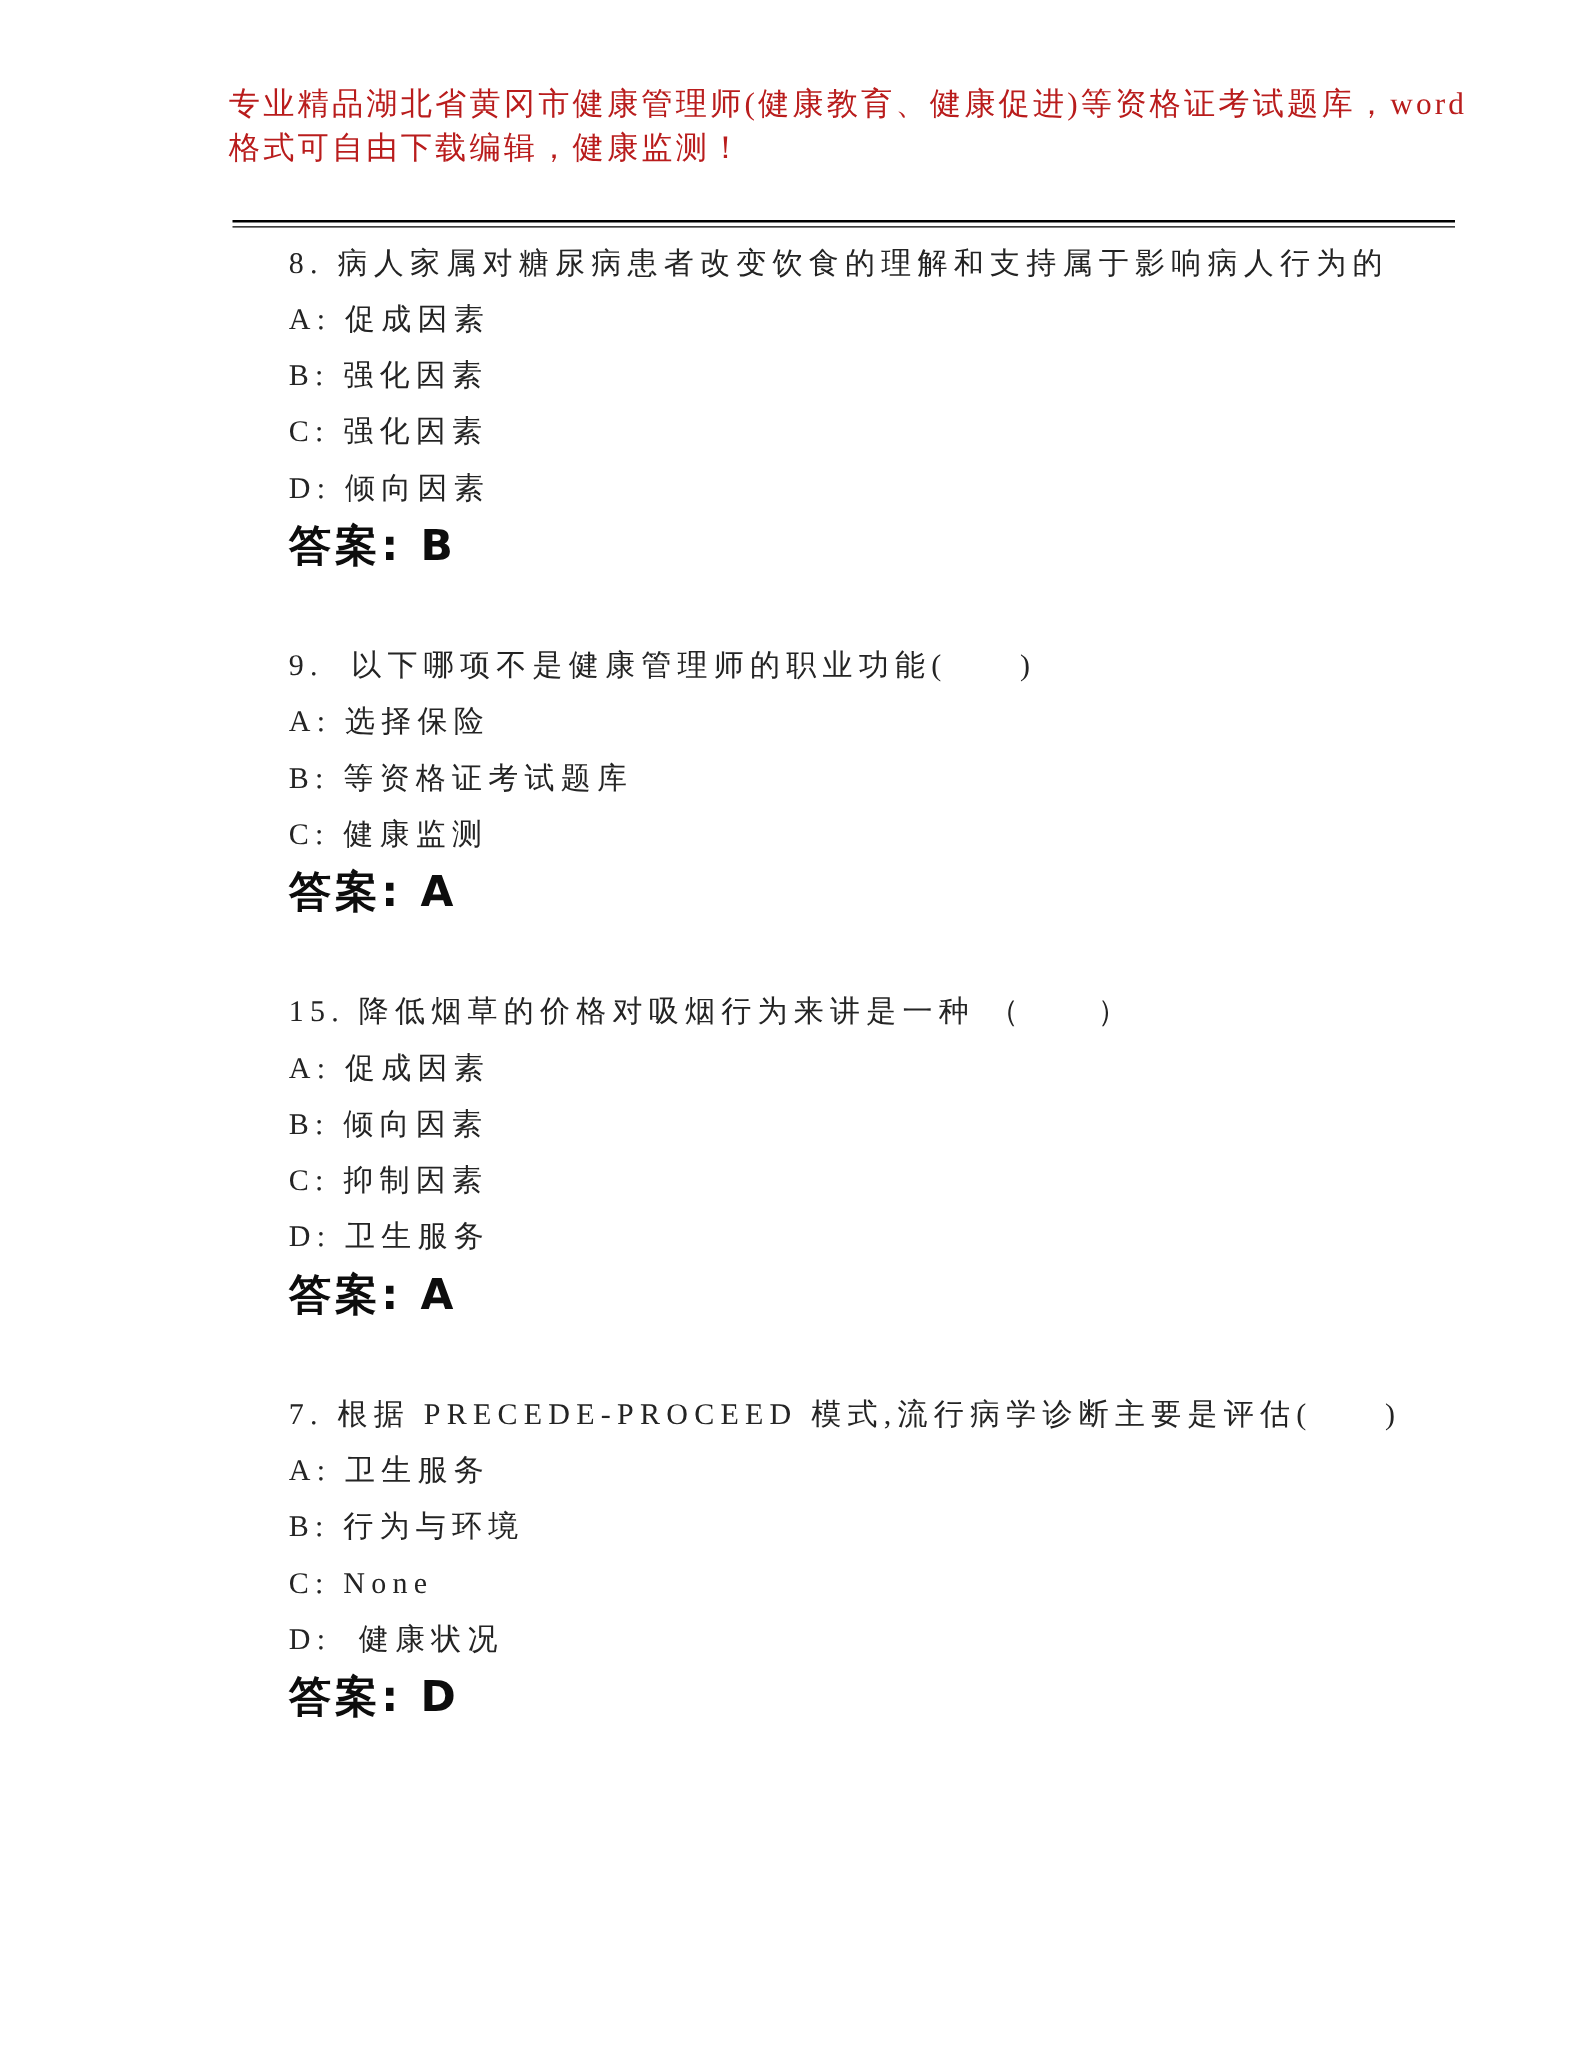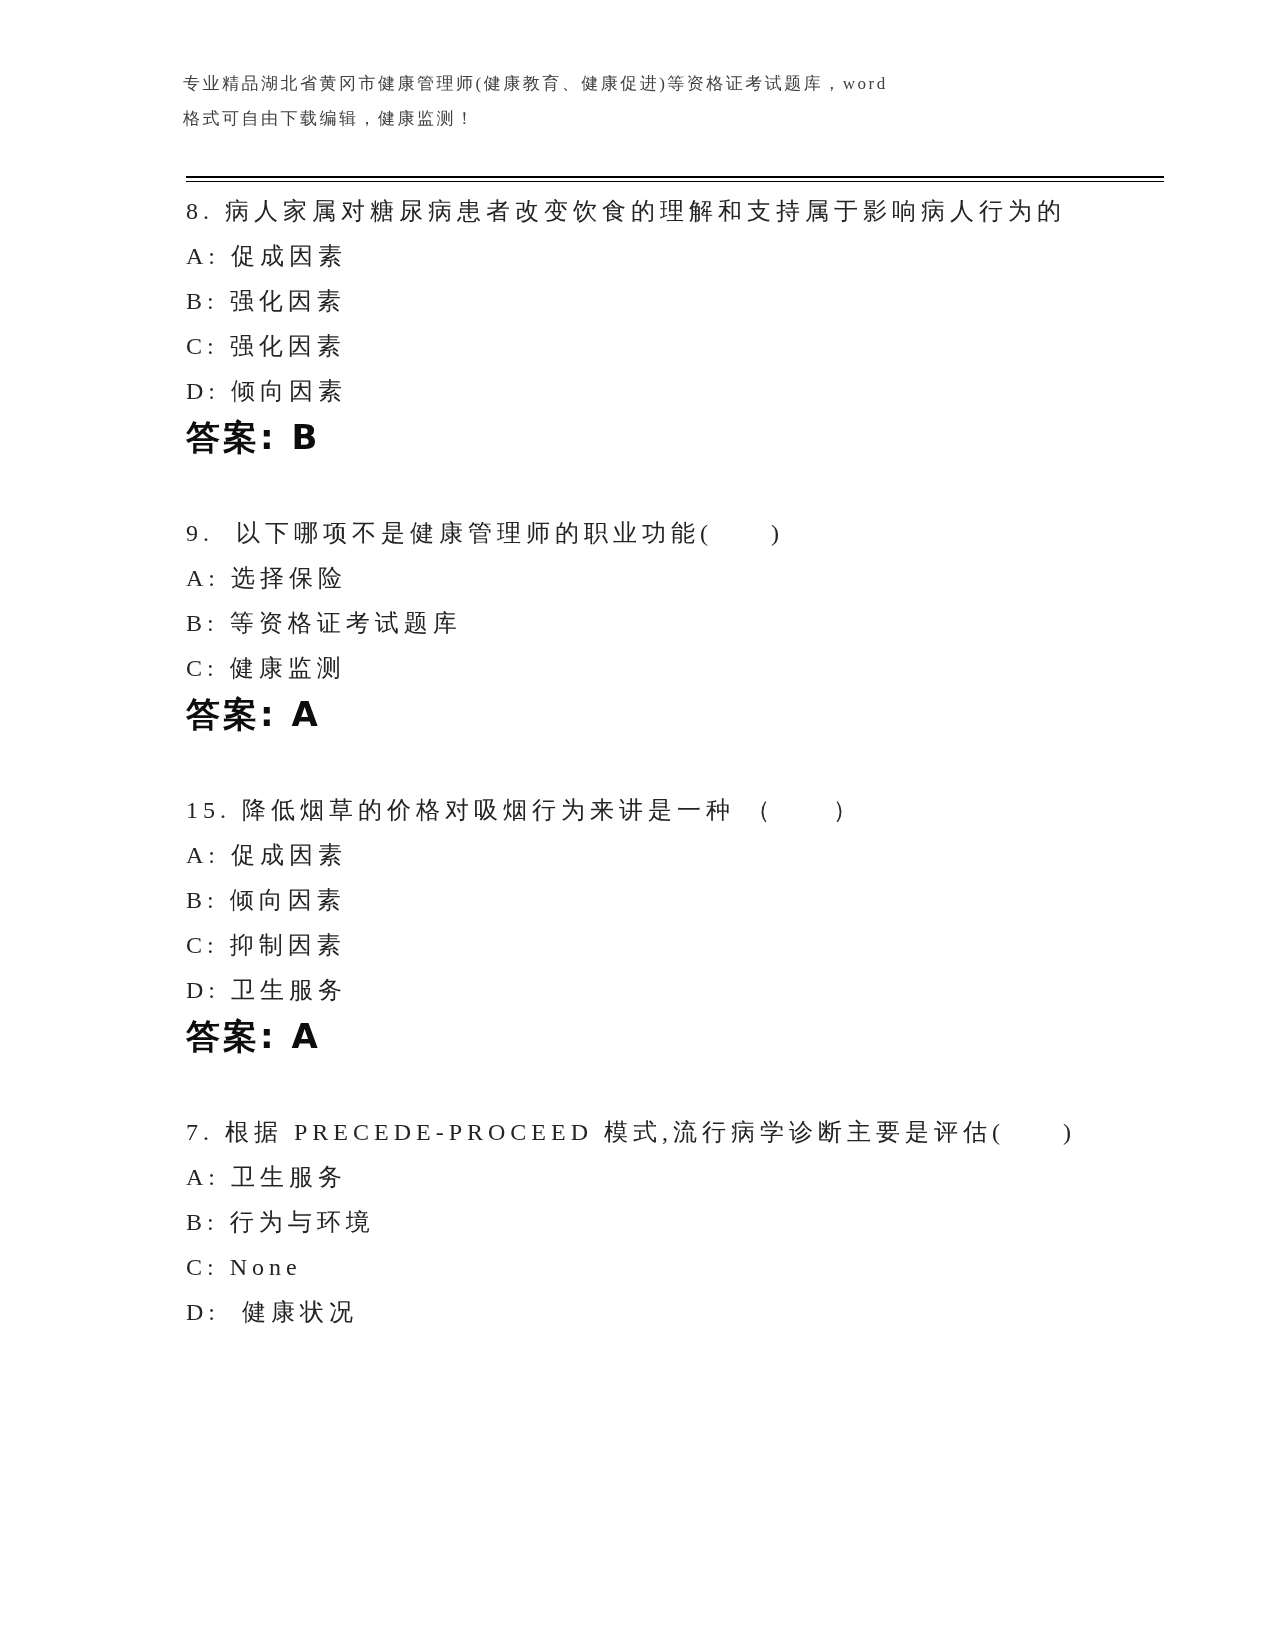--- a/index.html
+++ b/index.html
@@ -23,43 +23,43 @@
   }
   .header {
     position: absolute;
     left: 183px;
     top: 66px;
     width: 985px;
     color: #1f1f1f;
   }
   .header-line {
     font-family: "Liberation Serif", "DejaVu Serif", serif;
-    font-size: 17px;
+    font-size: 25px;
     line-height: 35px;
     letter-spacing: 2.5px;
     white-space: pre;
-    color: #404040;
+    color: #b91c1c;
   }
   .header-rule {
     position: absolute;
     left: 186px;
     top: 176px;
     width: 978px;
     height: 3px;
     border-top: 2px solid #000000;
     border-bottom: 1px solid #000000;
     background: #ffffff;
   }
   .content {
     position: absolute;
     left: 186px;
     top: 189px;
     width: 985px;
   }
-  .question { display: block; }
+  .question { display: block; margin-left: 45px; }
   .q-line {
     display: block;
     height: 45px;
     line-height: 45px;
     font-family: "Liberation Serif", "DejaVu Serif", serif;
     font-size: 24px;
     letter-spacing: 5px;
     white-space: pre;
     color: #242424;
   }
@@ -115,16 +115,17 @@
       <div class="q-line">D: 卫生服务</div>
       <div class="q-answer">答案: A</div>
     </section>
 
     <section class="question">
       <div class="q-line">7. 根据 PRECEDE-PROCEED 模式,流行病学诊断主要是评估(　　)</div>
       <div class="q-line">A: 卫生服务</div>
       <div class="q-line">B: 行为与环境</div>
       <div class="q-line">C: None</div>
       <div class="q-line">D:  健康状况</div>
+      <div class="q-answer">答案: D</div>
     </section>
 
   </div>
 </div>
 
 </body></html>

